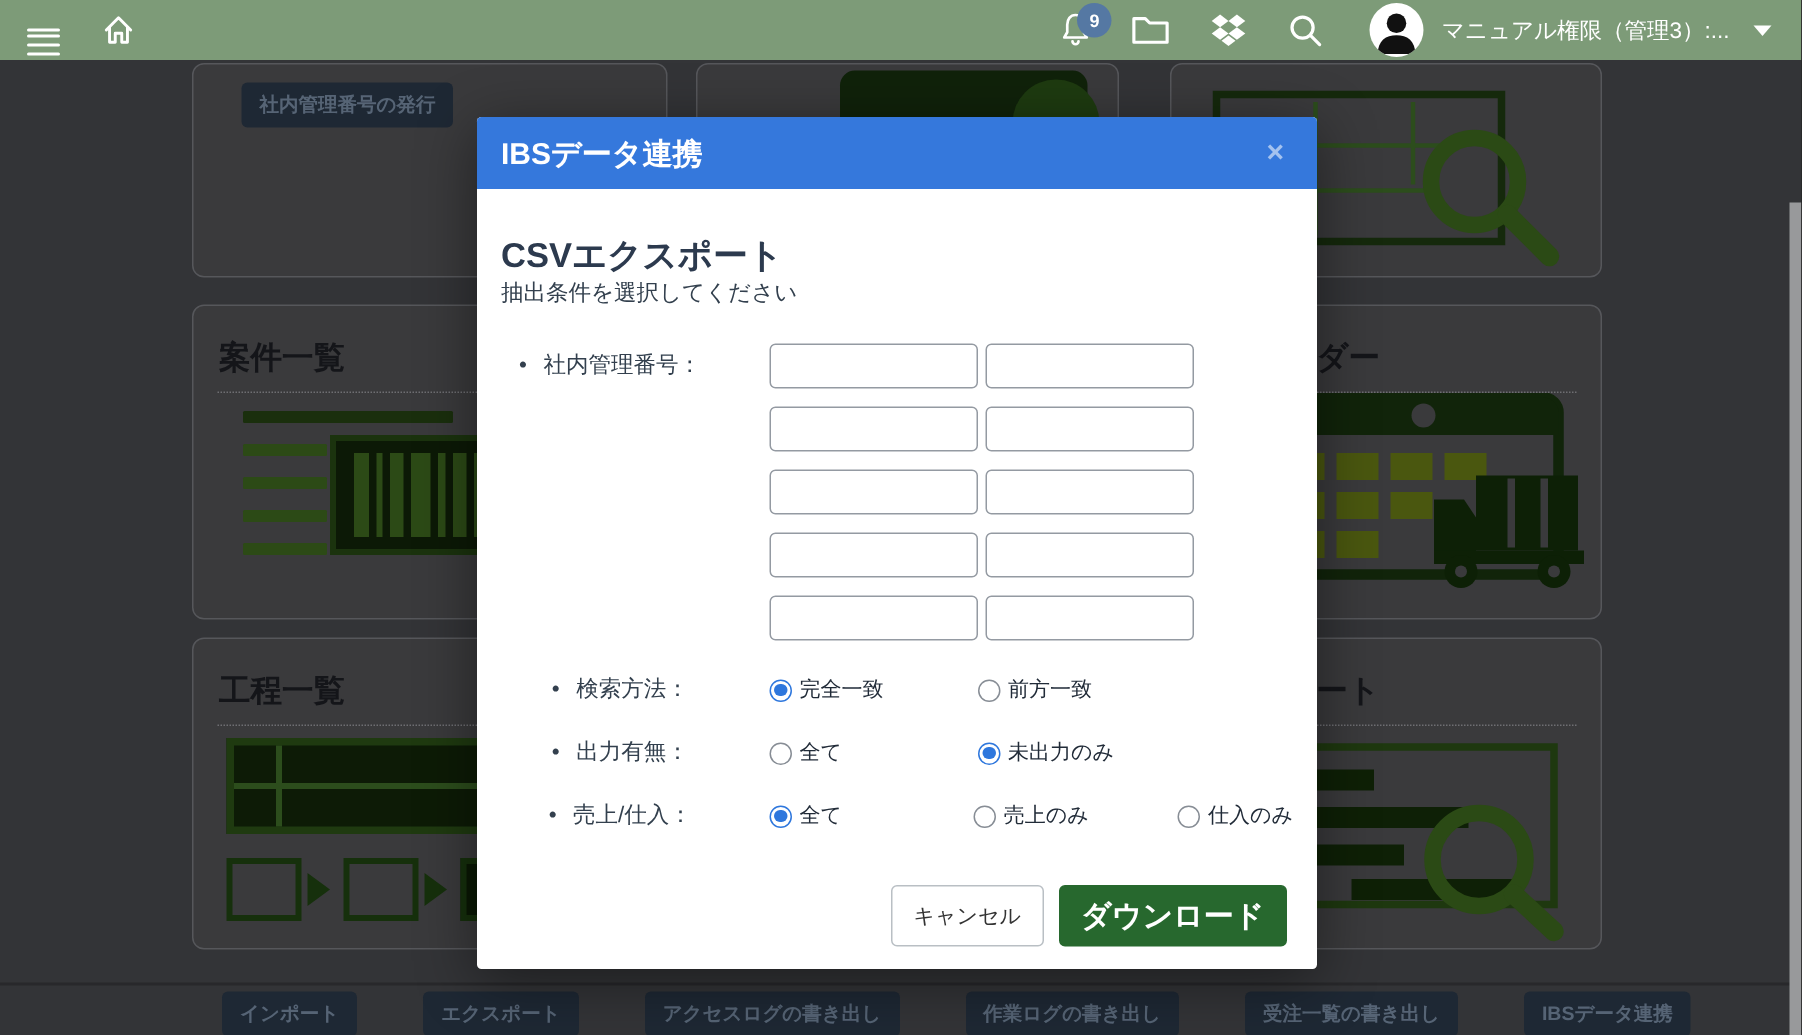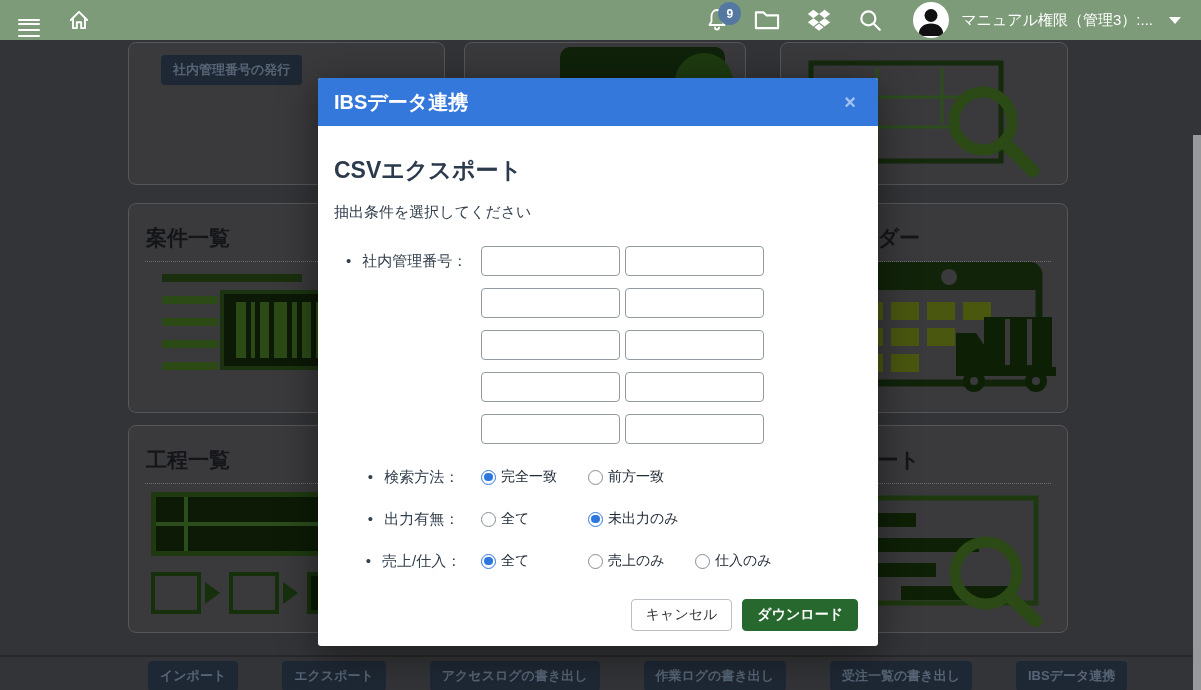--- a/index.html
+++ b/index.html
@@ -41,36 +41,36 @@
   .fbox{position:absolute;top:146px;width:50px;height:42px;border:4px solid #16300c;}
   .arrow{position:absolute;top:156px;width:0;height:0;border-top:11px solid transparent;border-bottom:11px solid transparent;border-left:15px solid #16300c;}
 
   
   .modal{position:absolute;left:318px;top:78px;width:560px;height:568px;background:#fff;border-radius:3px;box-shadow:0 8px 40px rgba(0,0,0,.45);z-index:20;}
   .modal-header{height:48px;background:#3578dc;display:flex;align-items:center;padding:0 16px;border-radius:3px 3px 0 0;}
   .modal-title{color:#fff;font-size:20px;font-weight:bold;}
   .modal-close{margin-left:auto;background:none;border:none;color:rgba(255,255,255,.55);font-size:20px;font-weight:bold;cursor:pointer;line-height:1;}
   .modal-body{position:relative;height:520px;padding:16px;}
   .csv-heading{font-size:23px;font-weight:bold;color:#2c3a4e;margin-top:13px;}
-  .instruction{font-size:15px;color:#33404e;margin-top:17px;}
-  .field-row{display:flex;align-items:flex-start;padding-left:12px;margin-top:24px;}
+  .instruction{font-size:15px;color:#33404e;margin-top:0;}
+  .field-row{display:flex;align-items:flex-start;padding-left:12px;margin-top:24px;gap:32px;}
   .field-label{width:135px;font-size:15px;color:#33404e;line-height:30px;flex:none;}
   .field-label::before{content:"•";margin-right:11px;color:#33404e;}
   .radio-row .field-label{line-height:17px;text-align:center;}
   .inputs-grid{display:grid;grid-template-columns:139px 139px;gap:12px 5px;}
   .txt{width:139px;height:30px;border:1px solid #949aa2;border-radius:4px;background:#fff;padding:0 8px;font-size:14px;color:#333;}
   .opt{display:flex;align-items:center;gap:5px;width:107px;cursor:pointer;}
   .opt.wide{width:auto;}
   .radio{width:15px;height:15px;border-radius:50%;border:1.5px solid #878d95;background:#fff;display:inline-block;position:relative;flex:none;}
   .radio.checked{border-color:#2e77dd;}
   .radio.checked::after{content:"";position:absolute;inset:2.2px;border-radius:50%;background:#2e77dd;}
   .opt-label{font-size:14px;color:#212b38;white-space:nowrap;}
   .modal-footer{position:absolute;right:20px;bottom:15px;display:flex;gap:10px;}
   .btn-cancel{background:#fff;border:1px solid #b9bfc4;border-radius:4px;color:#333;font-size:14px;padding:6px 14px;cursor:pointer;}
-  .btn-download{background:#27682e;border:1px solid #27682e;border-radius:4px;color:#fff;font-size:14px;font-weight:bold;padding:6px 14px;cursor:pointer;}
+  .btn-download{background:#27682e;border:1px solid #27682e;border-radius:4px;color:#fff;font-size:20px;font-weight:bold;padding:6px 14px;cursor:pointer;}
 </style>
 </head>
 <body>
 
 <div class="screen">
 
   <div class="content">
 
     <div class="card" style="left:128px;top:2px;width:317px;height:143px;">
       <button class="dark-btn" style="position:absolute;left:32px;top:12px;">社内管理番号の発行</button>

